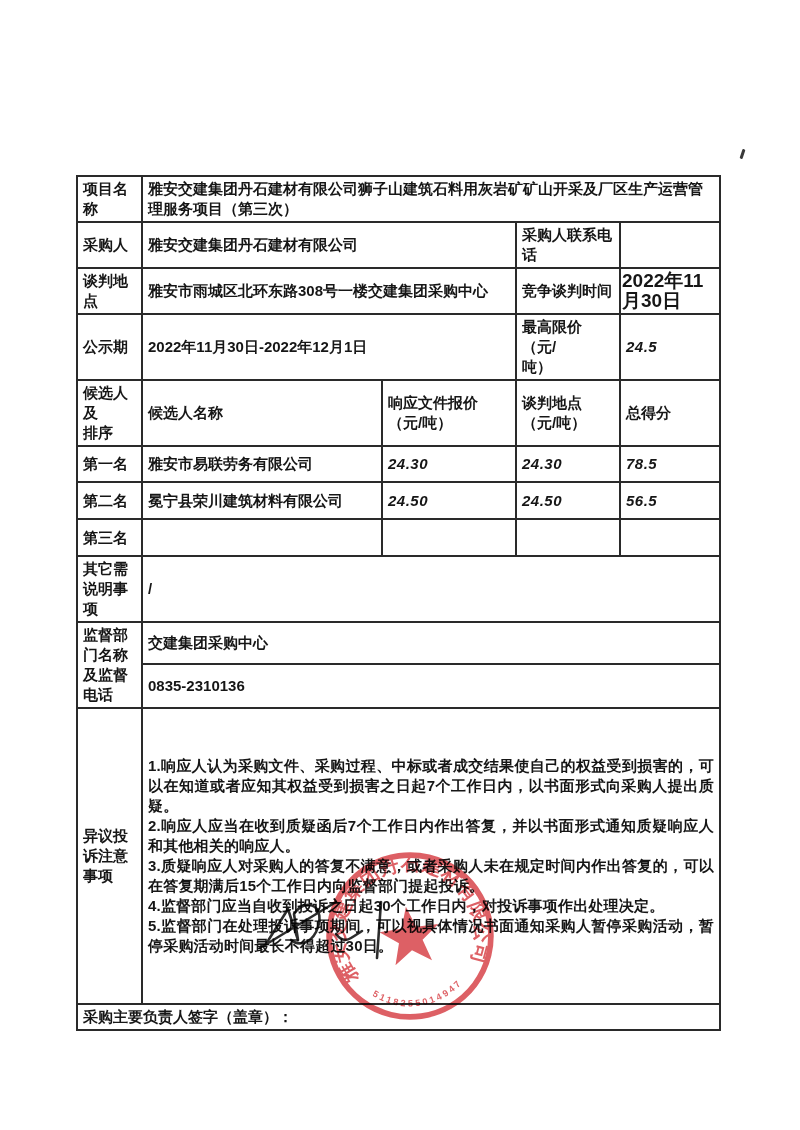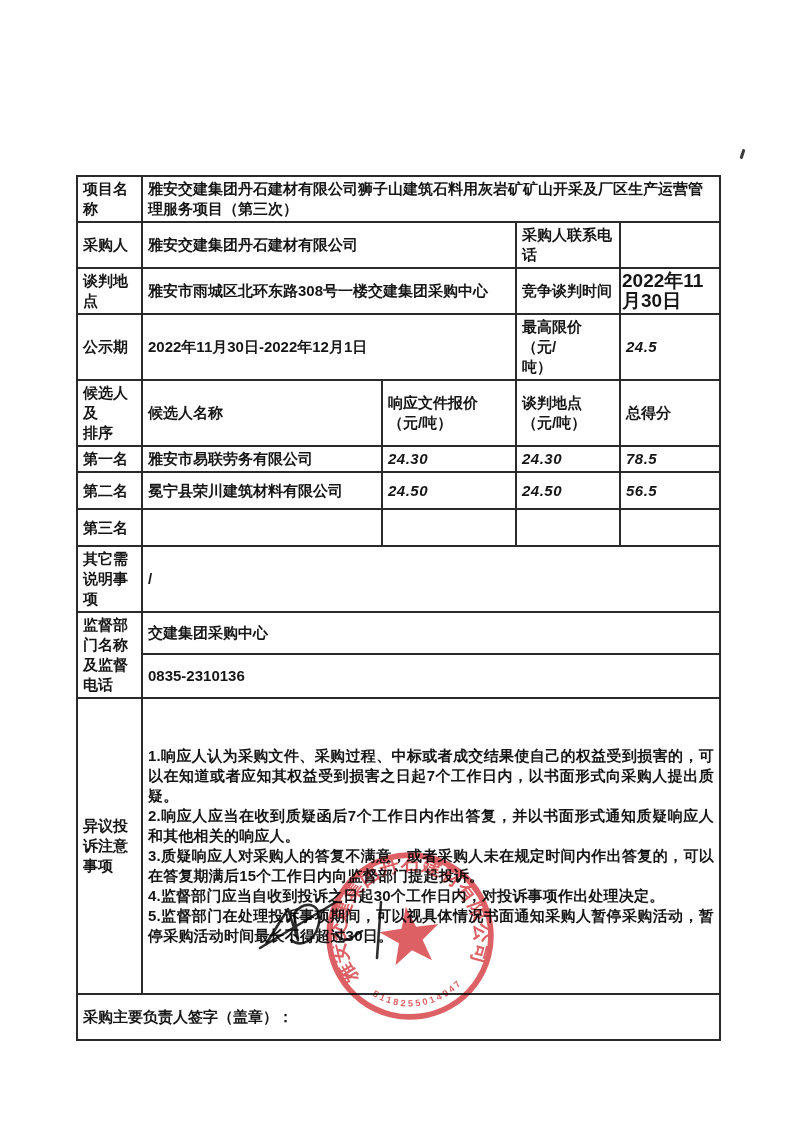--- a/index.html
+++ b/index.html
@@ -103,21 +103,21 @@
       <tr style="height:40px">
         <td class="lbl pre">候选人及
 排序</td>
         <td class="ctr">候选人名称</td>
         <td class="ctr pre">响应文件报价
 （元/吨）</td>
         <td class="ctr pre">谈判地点
 （元/吨）</td>
         <td class="ctr">总得分</td>
       </tr>
-      <tr style="height:26px">
+      <tr style="height:36px">
         <td class="lbl">第一名</td>
         <td>雅安市易联劳务有限公司</td>
         <td class="num">24.30</td>
         <td class="num">24.30</td>
         <td class="num">78.5</td>
       </tr>
       <tr style="height:37px">
         <td class="lbl">第二名</td>
         <td>冕宁县荣川建筑材料有限公司</td>
         <td class="num">24.50</td>
@@ -145,21 +145,21 @@
       <tr style="height:296px">
         <td class="lbl">异议投诉注意事项</td>
         <td colspan="4" class="notice">
           <p class="notice-item">1.响应人认为采购文件、采购过程、中标或者成交结果使自己的权益受到损害的，可以在知道或者应知其权益受到损害之日起7个工作日内，以书面形式向采购人提出质疑。</p>
           <p class="notice-item">2.响应人应当在收到质疑函后7个工作日内作出答复，并以书面形式通知质疑响应人和其他相关的响应人。</p>
           <p class="notice-item">3.质疑响应人对采购人的答复不满意，或者采购人未在规定时间内作出答复的，可以在答复期满后15个工作日内向监督部门提起投诉。</p>
           <p class="notice-item">4.监督部门应当自收到投诉之日起30个工作日内，对投诉事项作出处理决定。</p>
           <p class="notice-item">5.监督部门在处理投诉事项期间，可以视具体情况书面通知采购人暂停采购活动，暂停采购活动时间最长不得超过30日。</p>
         </td>
       </tr>
-      <tr style="height:46px">
+      <tr style="height:26px">
         <td colspan="5" class="sign-cell">
           <span>采购主要负责人签字（盖章）：</span>
         </td>
       </tr>
     </tbody>
   </table>
 
   <svg class="signature" viewBox="0 0 142 72" xmlns="http://www.w3.org/2000/svg">
     <g fill="none" stroke="#1c1c1c" stroke-width="2.6" stroke-linecap="round" stroke-linejoin="round" opacity="0.92">
       <path d="M10 50 L32 15 L42 46 L38 20 C50 2 72 12 60 38 C54 50 42 52 35 46"></path>

